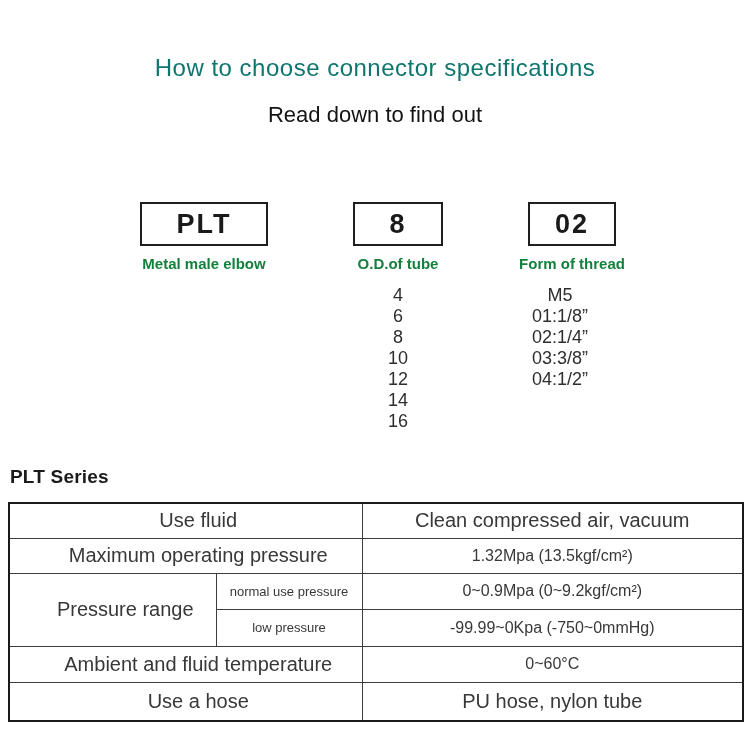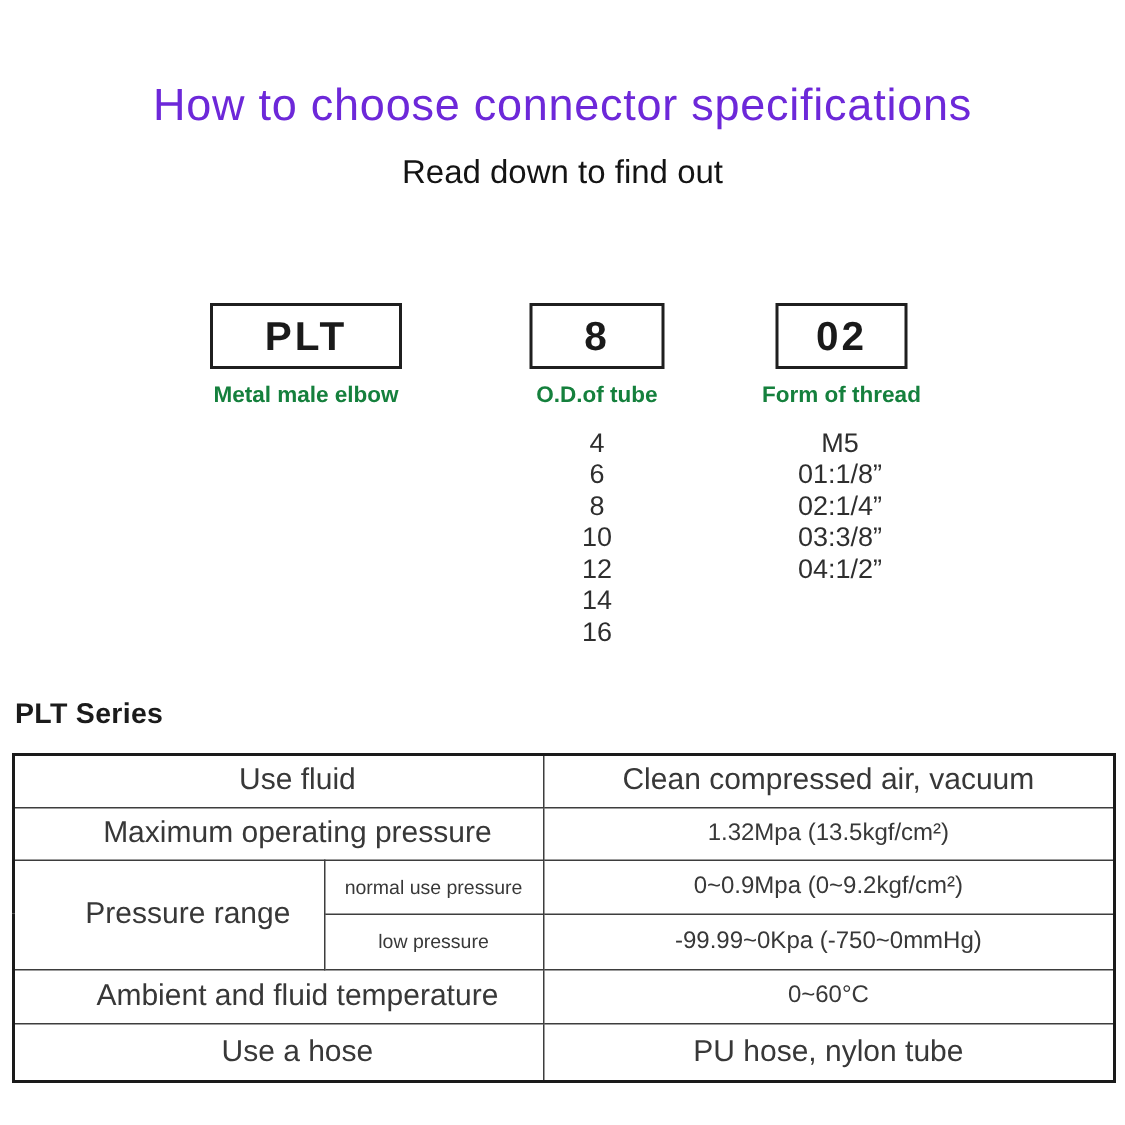--- a/index.html
+++ b/index.html
@@ -9,36 +9,36 @@
     position: relative;
     width: 750px;
     height: 750px;
     background: #ffffff;
     overflow: hidden;
   }
   .title {
     position: absolute;
     top: 54px; left: 0; width: 750px;
     text-align: center;
-    font-size: 30px;
+    font-size: 24px;
     font-weight: 500;
-    color: #6d28d9;
+    color: #0f766e;
     letter-spacing: 0.5px;
   }
   .subtitle {
     position: absolute;
     top: 102px; left: 0; width: 750px;
     text-align: center;
     font-size: 22px;
     color: #141414;
   }
   .sel-col { position: absolute; text-align: center; }
   .sel-col-1 { left: 110px; top: 202px; width: 188px; }
   .sel-col-2 { left: 333px; top: 202px; width: 130px; }
-  .sel-col-3 { left: 496px; top: 202px; width: 130px; }
+  .sel-col-3 { left: 507px; top: 202px; width: 130px; }
   .code-box {
     border: 2px solid #1f1f1f;
     background: #fff;
     height: 44px;
     margin: 0 auto;
     display: flex; align-items: center; justify-content: center;
     font-size: 27px;
     font-weight: bold;
     letter-spacing: 2px;
     color: #1a1a1a;

